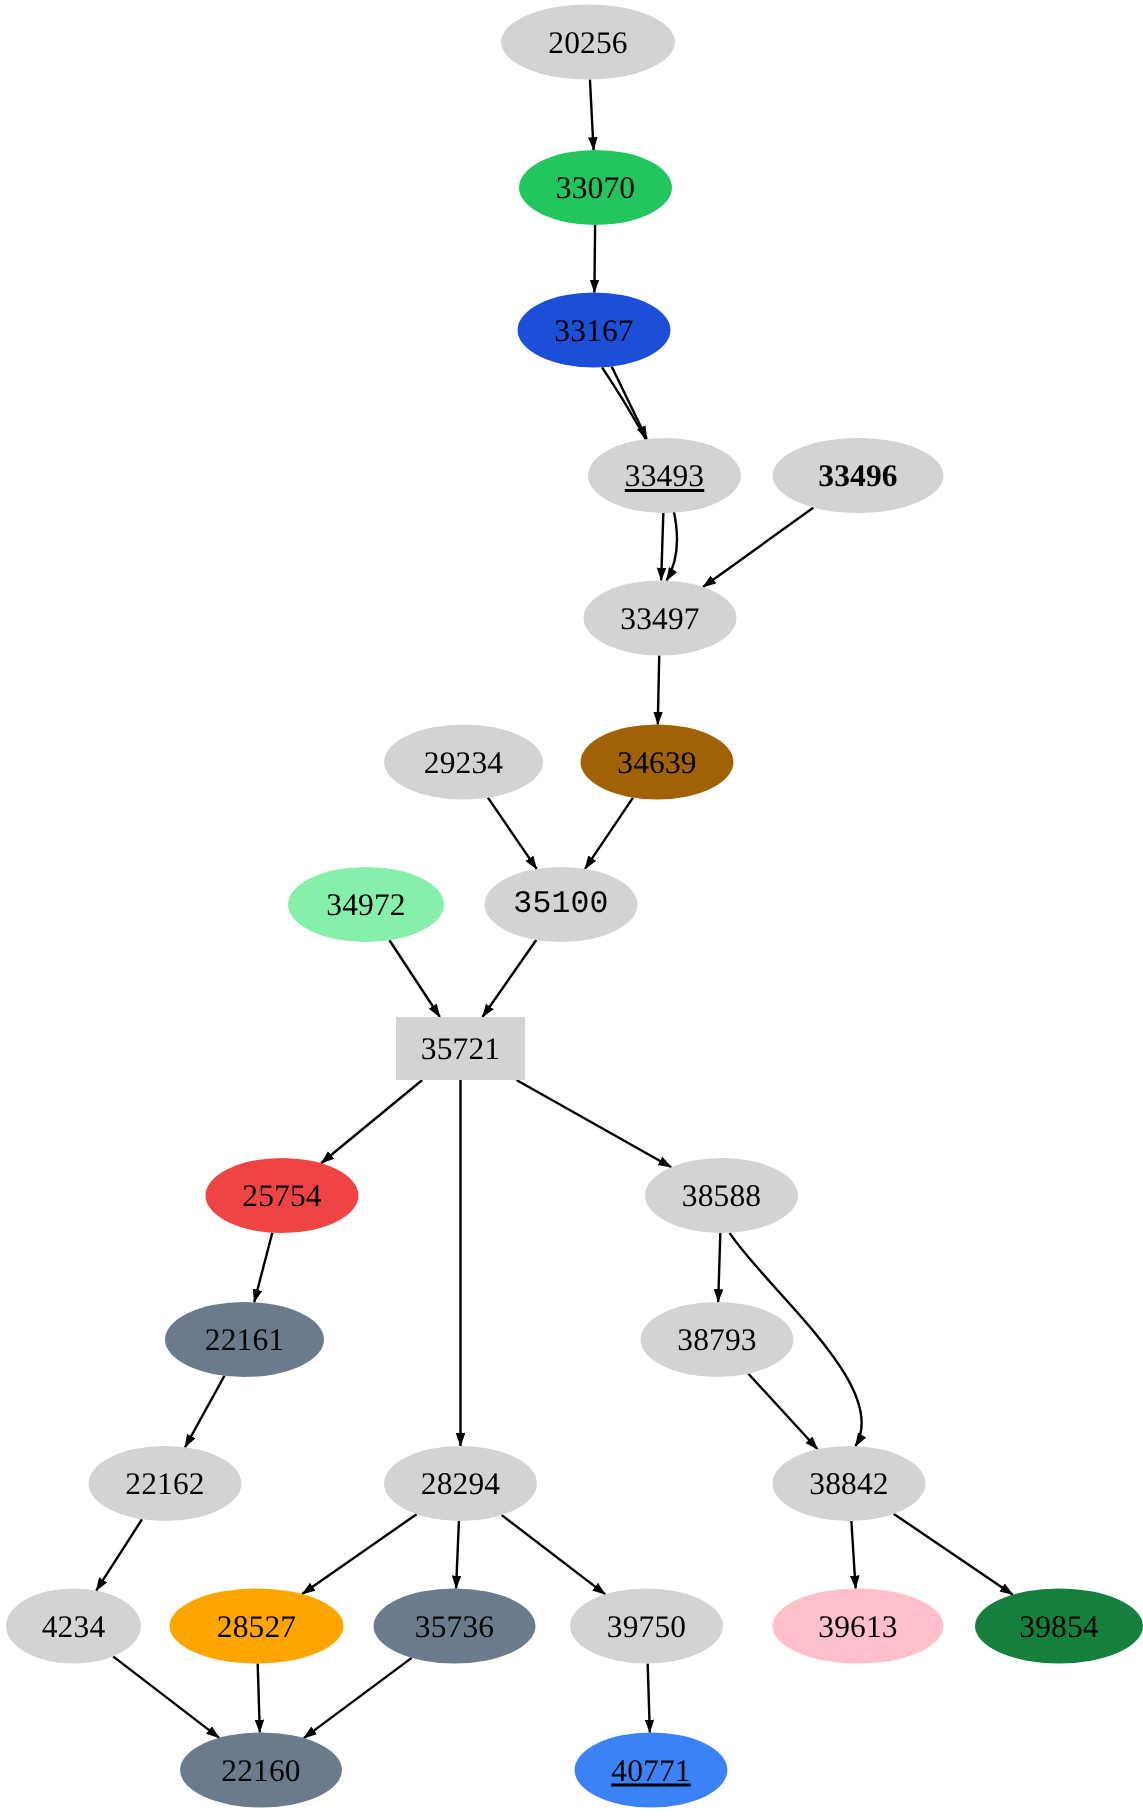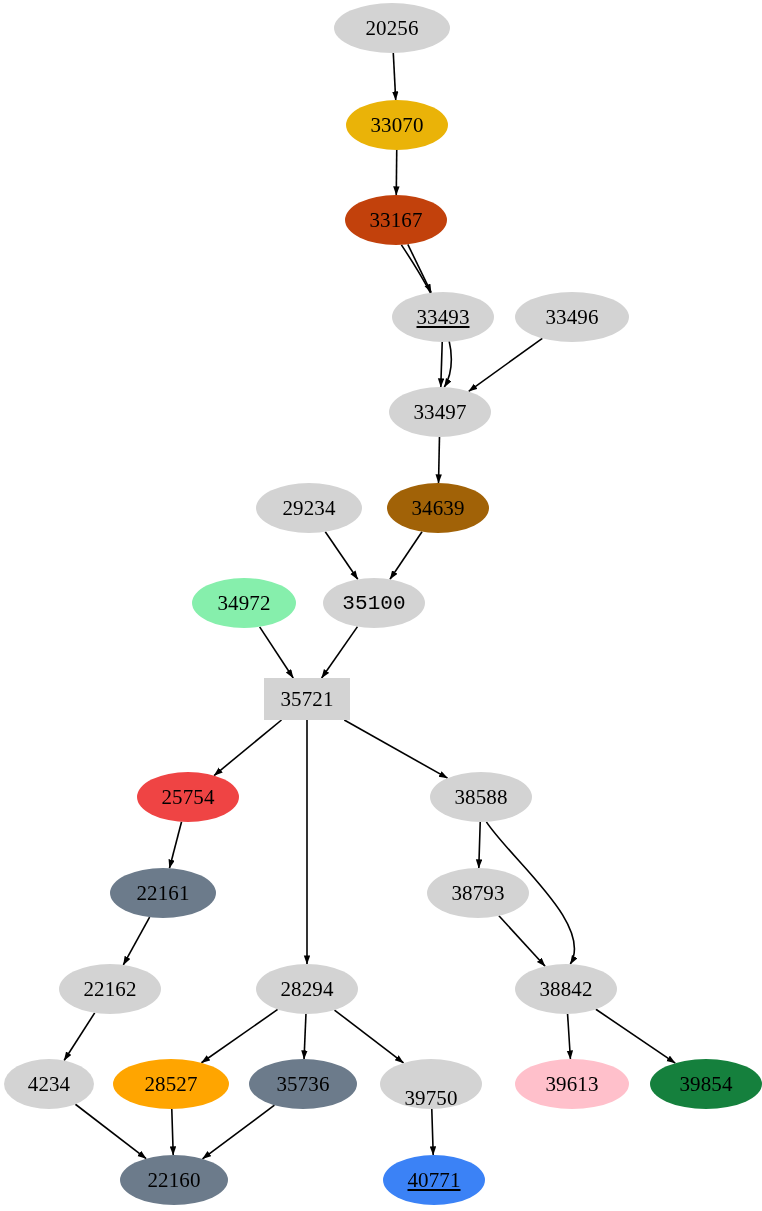--- a/index.html
+++ b/index.html
@@ -85,30 +85,30 @@
         <path d="M486.38637169232874,821.8601770415173 C512.3863716923288,860.9870796686828 593.7177753906809,924.9903908126552 570.3177753906809,964.089757361456" fill="none" stroke="#000000" stroke-width="1.6" marker-end="url(#arrow)"></path>
         <line x1="498.9033107808377" y1="915.8036117609139" x2="545.0966892191623" y2="966.1963882390861" stroke="#000000" stroke-width="1.6" marker-end="url(#arrow)"></line>
         <line x1="567.5781911965029" y1="1013.9880272779617" x2="570.4216580747775" y2="1059.0095861839777" stroke="#000000" stroke-width="1.6" marker-end="url(#arrow)"></line>
         <line x1="595.8646911741992" y1="1009.2653261539208" x2="675.2214759173286" y2="1063.1145729439015" stroke="#000000" stroke-width="1.6" marker-end="url(#arrow)"></line>
       </g>
   </svg>
   <div id="node-group">
       <div class="node ellipse" style="left: 334px; top: 3px; width: 116px; height: 50px; background: rgb(211, 211, 211); text-align: right;">
         <span class="node-label">20256</span>
       </div>
-      <div class="node ellipse" style="left: 346px; top: 100px; width: 102px; height: 50px; background: #eab308;">
+      <div class="node ellipse" style="left: 346px; top: 100px; width: 102px; height: 50px; background: #22c55e;">
         <span class="node-label">33070</span>
       </div>
-      <div class="node ellipse" style="left: 345px; top: 195px; width: 102px; height: 50px; background: #c2410c;">
+      <div class="node ellipse" style="left: 345px; top: 195px; width: 102px; height: 50px; background: #1d4ed8;">
         <span class="node-label">33167</span>
       </div>
       <div class="node ellipse" style="left: 392px; top: 292px; width: 102px; height: 50px; background: rgb(211, 211, 211); text-decoration: underline;">
         <span class="node-label">33493</span>
       </div>
-      <div class="node ellipse" style="left: 515px; top: 292px; width: 114px; height: 50px; background: rgb(211, 211, 211);">
+      <div class="node ellipse" style="left: 515px; top: 292px; width: 114px; height: 50px; background: rgb(211, 211, 211); font-weight: bold;">
         <span class="node-label">33496</span>
       </div>
       <div class="node ellipse" style="left: 389px; top: 387px; width: 102px; height: 50px; background: rgb(211, 211, 211);">
         <span class="node-label">33497</span>
       </div>
       <div class="node ellipse" style="left: 387px; top: 483px; width: 102px; height: 50px; background: #a16207;">
         <span class="node-label">34639</span>
       </div>
       <div class="node ellipse" style="left: 256px; top: 483px; width: 106px; height: 50px; background: rgb(211, 211, 211);">
         <span class="node-label">29234</span>
@@ -145,21 +145,21 @@
       </div>
       <div class="node ellipse" style="left: 4px; top: 1059px; width: 90px; height: 50px; background: rgb(211, 211, 211);">
         <span class="node-label">4234</span>
       </div>
       <div class="node ellipse" style="left: 113px; top: 1059px; width: 116px; height: 50px; background: rgb(255, 165, 0);">
         <span class="node-label">28527</span>
       </div>
       <div class="node ellipse" style="left: 249px; top: 1059px; width: 108px; height: 50px; background: rgb(108, 123, 139);">
         <span class="node-label">35736</span>
       </div>
-      <div class="node ellipse" style="left: 380px; top: 1059px; width: 102px; height: 50px; background: rgb(211, 211, 211); align-items: flex-end;">
+      <div class="node ellipse" style="left: 380px; top: 1059px; width: 102px; height: 50px; background: rgb(211, 211, 211);">
         <span class="node-label">39750</span>
       </div>
       <div class="node ellipse" style="left: 515px; top: 1059px; width: 114px; height: 50px; background: rgb(255, 192, 203);">
         <span class="node-label">39613</span>
       </div>
       <div class="node ellipse" style="left: 650px; top: 1059px; width: 112px; height: 50px; background: #15803d;">
         <span class="node-label">39854</span>
       </div>
       <div class="node ellipse" style="left: 120px; top: 1155px; width: 108px; height: 50px; background: rgb(108, 123, 139);">
         <span class="node-label">22160</span>

